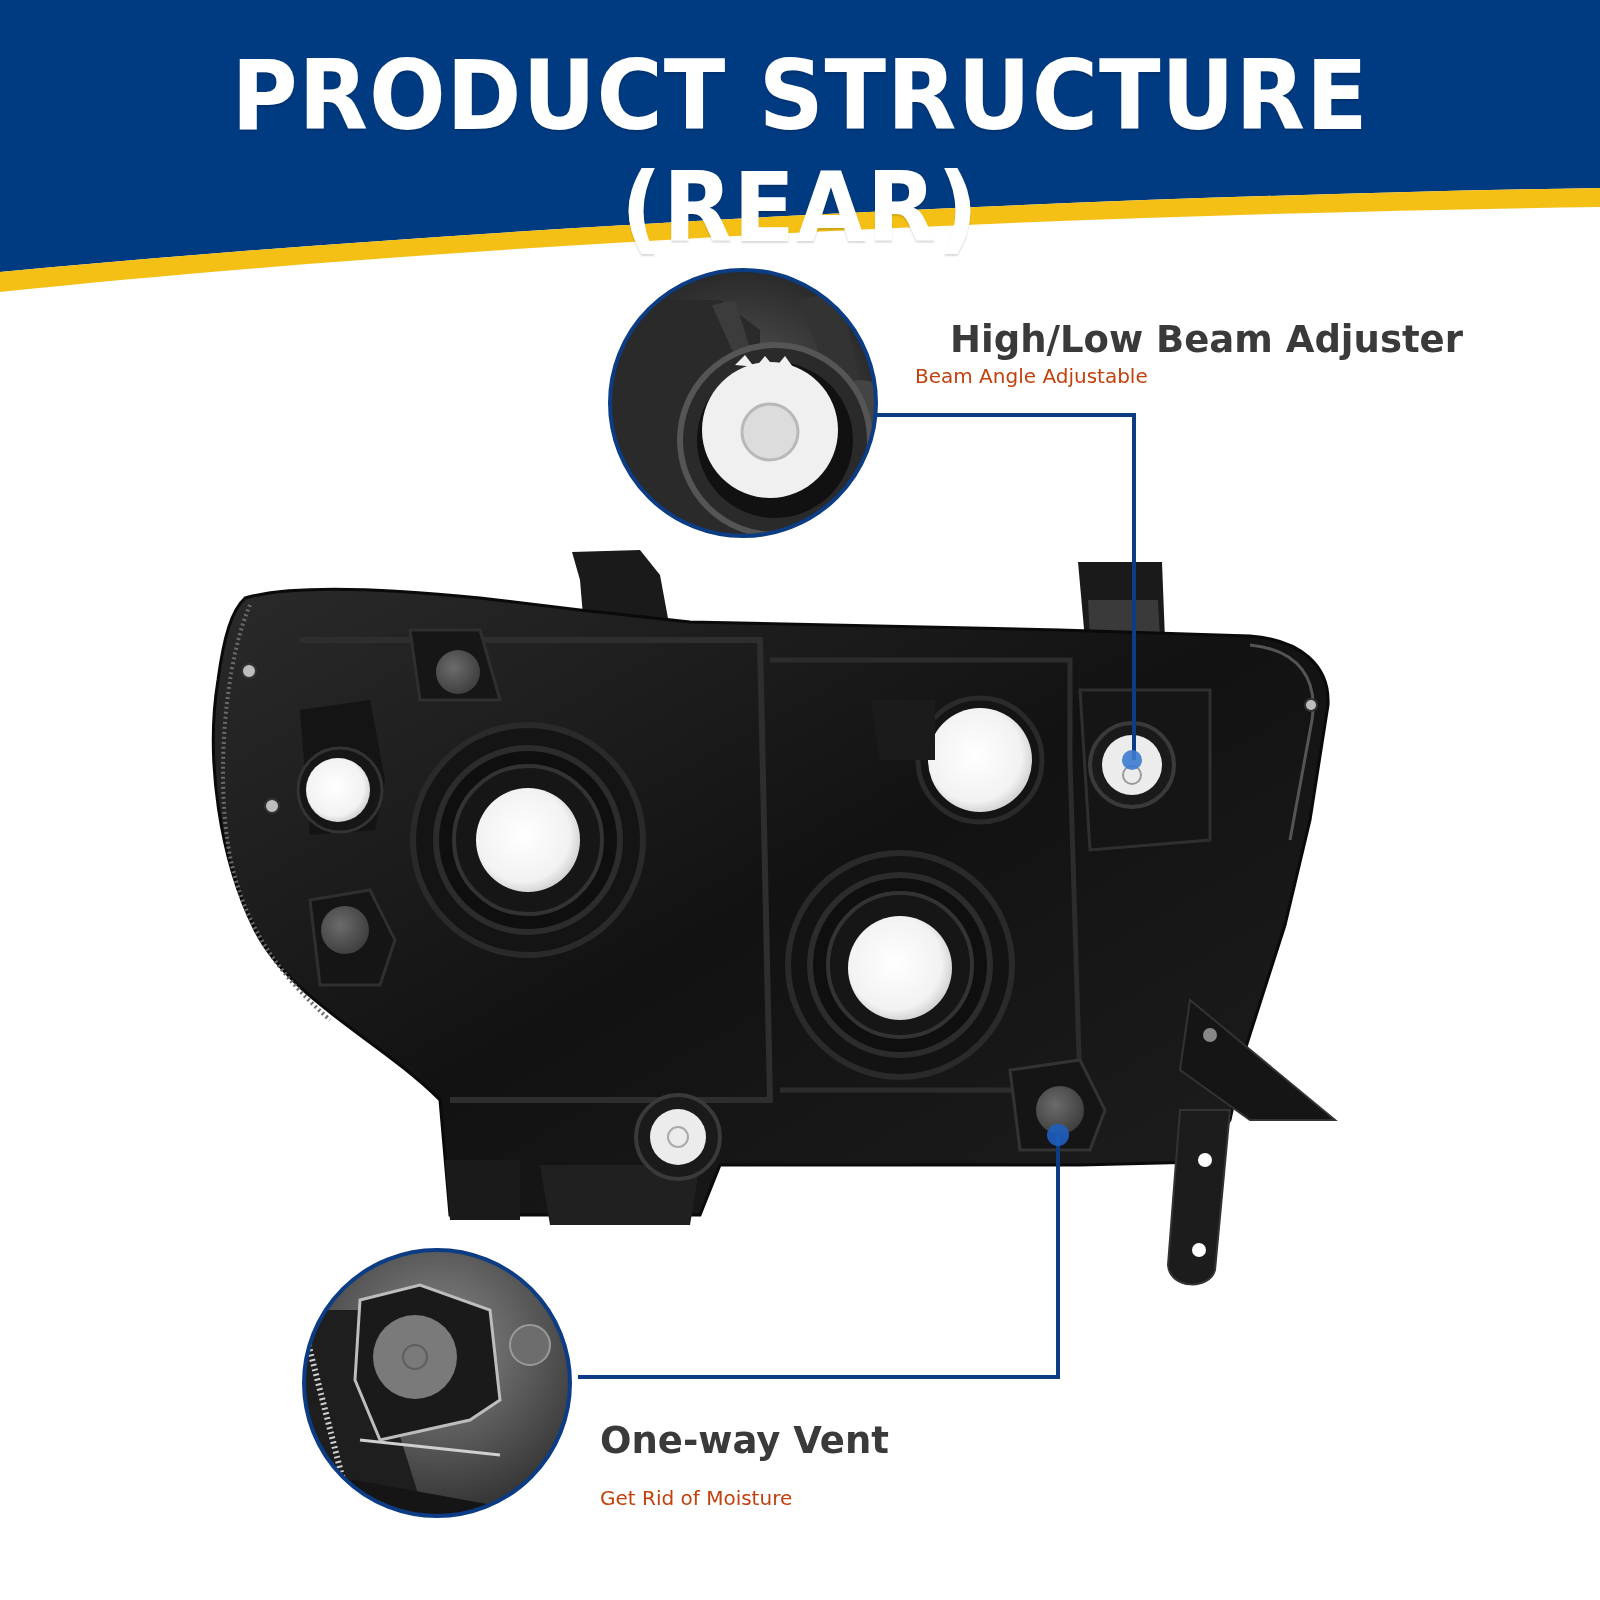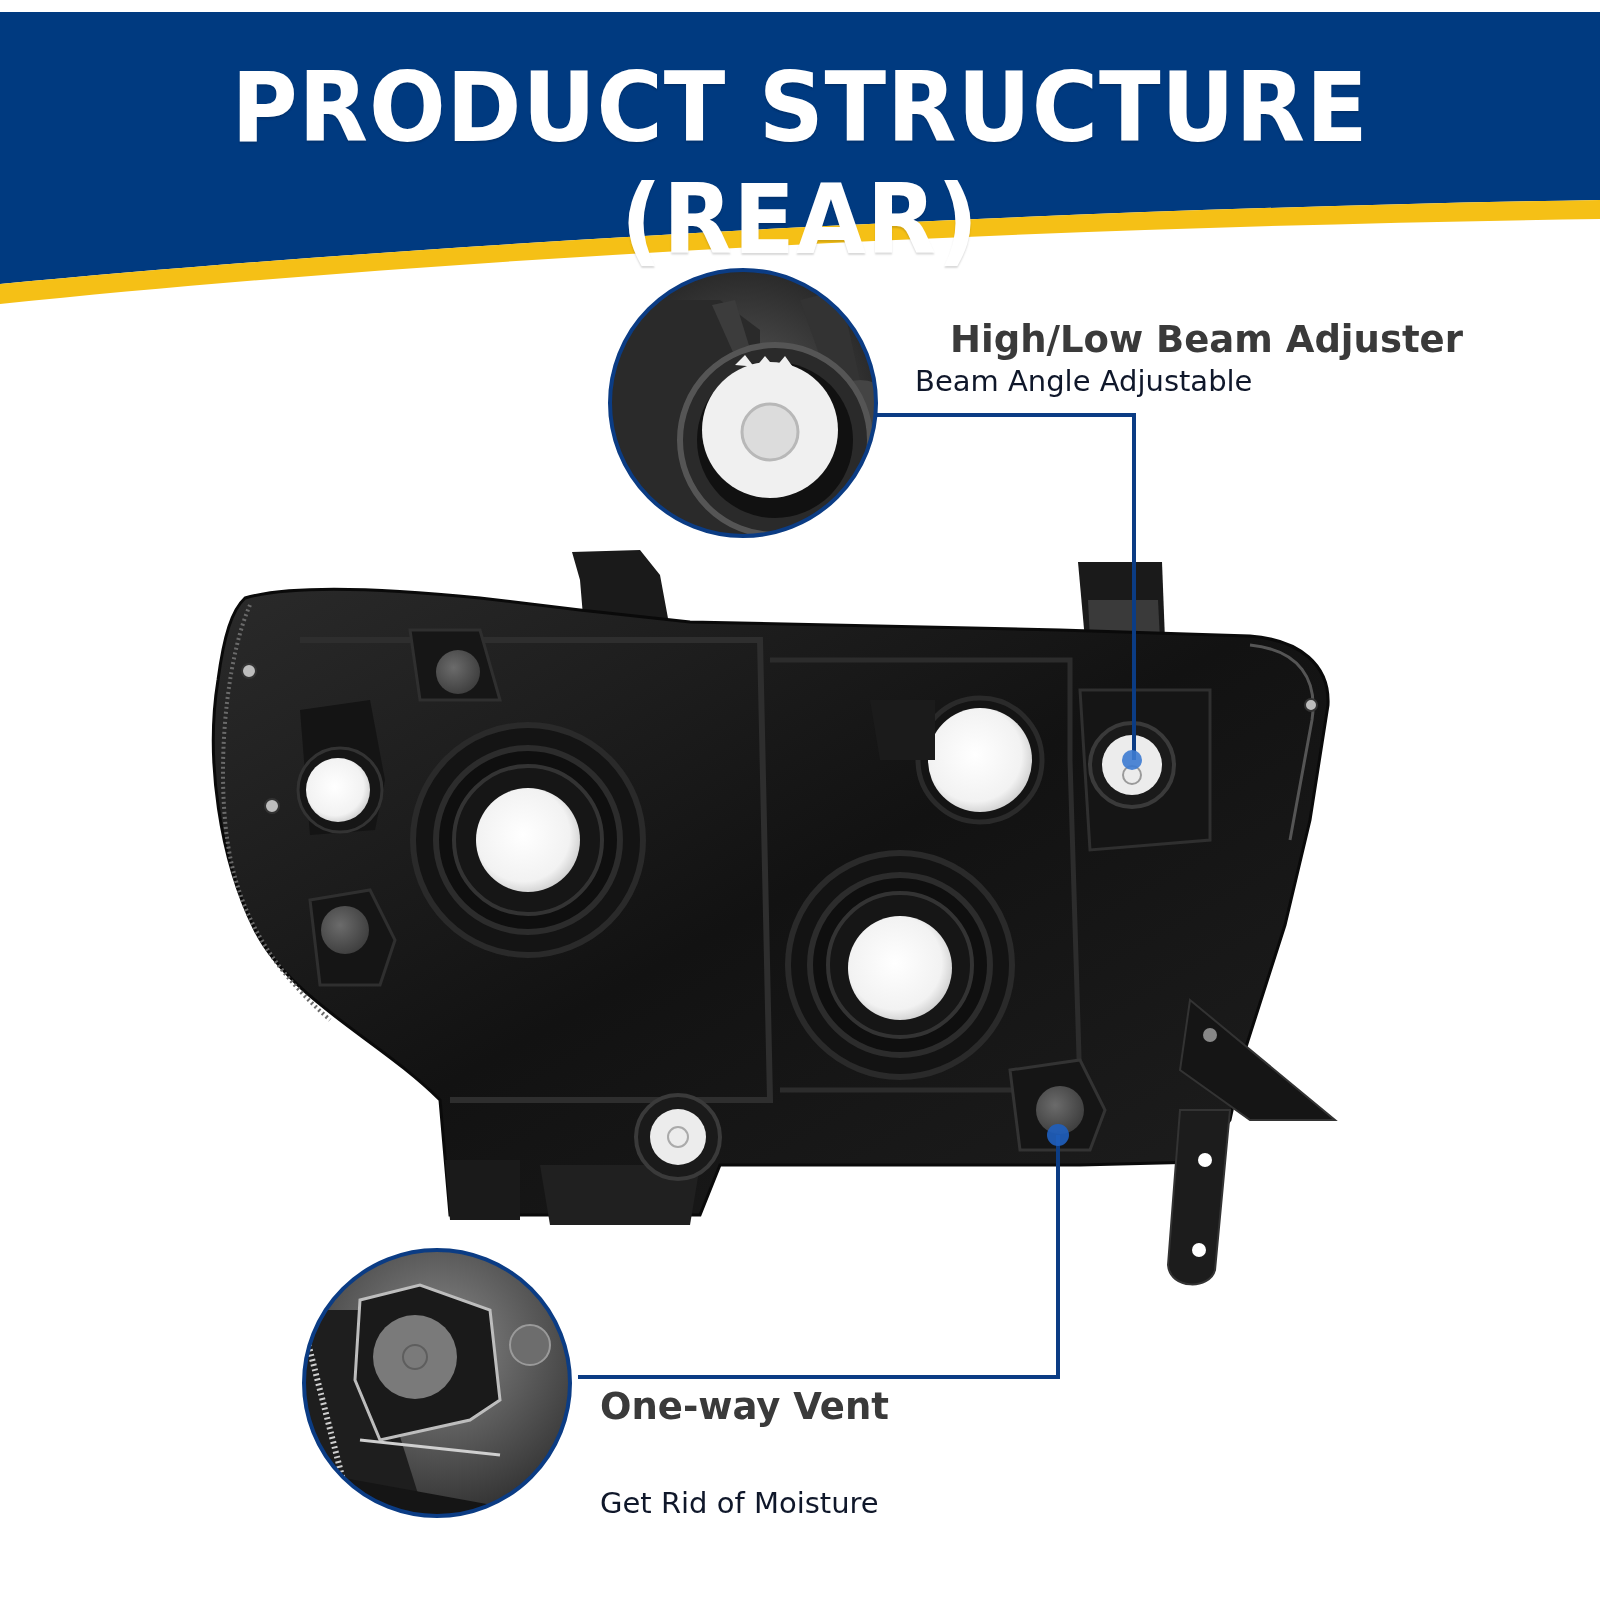--- a/index.html
+++ b/index.html
@@ -1,36 +1,36 @@
 <!DOCTYPE html>
 <html><head>
   <meta charset="utf-8">
   <style>
     html, body { margin: 0; padding: 0; }
     body {
       width: 1600px; height: 1600px; position: relative; overflow: hidden;
       background: #ffffff;
       font-family: "DejaVu Sans", "Liberation Sans", sans-serif;
     }
-    .banner { position: absolute; left: 0; top: 0; width: 1600px; height: 300px; margin-top: 12px; }
+    .banner { position: absolute; left: 0; top: 0; width: 1600px; height: 300px; }
     .banner svg { position: absolute; left: 0; top: 0; }
     .banner-title {
       position: absolute; left: 0; top: 40px; width: 1600px; text-align: center;
       color: #ffffff; font-weight: bold; font-size: 96px; letter-spacing: 1px;
       font-family: "DejaVu Sans", "Liberation Sans", sans-serif;
       transform: scaleX(0.94); transform-origin: center;
       text-shadow: 0 2px 2px rgba(0,0,0,0.15);
     }
     .scene { position: absolute; left: 0; top: 0; width: 1600px; height: 1600px; }
     .callout-title {
       position: absolute; color: #3a3a3a; font-weight: bold; font-size: 37px;
       white-space: nowrap; font-family: "DejaVu Sans", "Liberation Sans", sans-serif;
     }
     .callout-sub {
-      position: absolute; color: #0f172a; font-size: 29px; white-space: nowrap;
+      position: absolute; color: #c2410c; font-size: 20px; white-space: nowrap;
       font-family: "DejaVu Sans", "Liberation Sans", sans-serif;
     }
   </style>
 </head>
 <body>
 
 <div class="banner">
   <svg width="1600" height="300" viewBox="0 0 1600 300">
     <path d="M0,0 H1600 V188 C1100,196 500,225 0,272 Z" fill="#003a80"></path>
     <path d="M0,272 C500,225 1100,196 1600,188 V207 C1100,214 500,240 0,292 Z" fill="#f5c016"></path>
@@ -184,14 +184,14 @@
       <path d="M360,1440 L500,1455" stroke="#cfcfcf" stroke-width="3"></path>
       <path d="M300,1470 L575,1520 L575,1530 L300,1530 Z" fill="#151515"></path>
     </g>
     <circle cx="437" cy="1383" r="133" fill="none" stroke="#0b3c84" stroke-width="4"></circle>
   </g>
 </svg>
 
 <div class="callout-title" style="left:950px; top:318px;">High/Low Beam Adjuster</div>
 <div class="callout-sub" style="left:915px; top:364px;">Beam Angle Adjustable</div>
 
-<div class="callout-title" style="left:600px; top:1385px;">One-way Vent</div>
+<div class="callout-title" style="left:600px; top:1419px;">One-way Vent</div>
 <div class="callout-sub" style="left:600px; top:1486px;">Get Rid of Moisture</div>
 
 </body></html>

